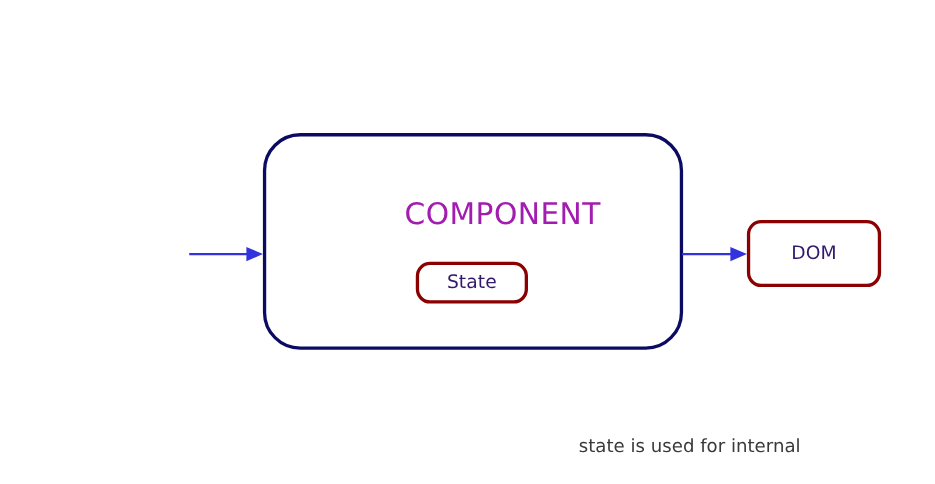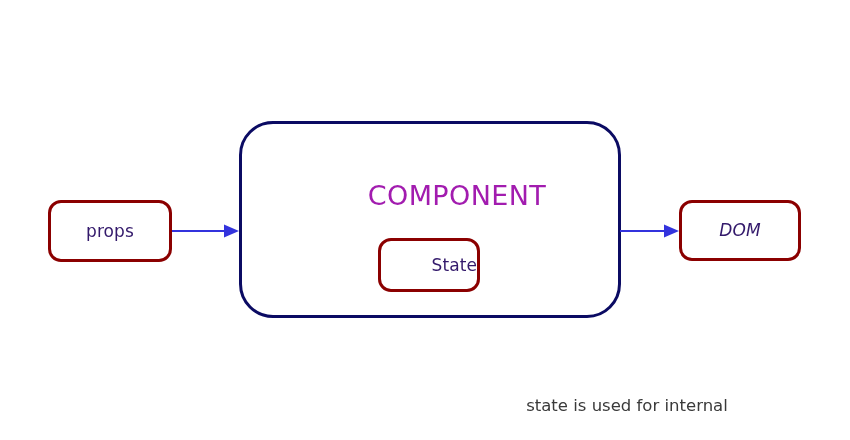--- a/index.html
+++ b/index.html
@@ -76,31 +76,29 @@
     letter-spacing: 0.4px;
     line-height: 1;
     margin-left: 24px;
   }
 
   
   #state-box {
     left: 378px;
     top: 238px;
     width: 102px;
-    height: 54px;
-    justify-content: flex-end;
+    height: 38px;
   }
 
   
   #dom-box {
     left: 679px;
     top: 200px;
     width: 122px;
     height: 61px;
-    font-style: italic;
   }
 
   
   .arrow {
     position: absolute;
     height: 20px;
     overflow: visible;
   }
   .arrow svg { display: block; overflow: visible; }
 
@@ -127,23 +125,20 @@
     color: #3a3a3a;
     white-space: pre;
   }
   .caption-line { display: block; text-align: center; }
 </style>
 </head>
 <body>
 
 <div id="canvas">
 
-  <div id="props-box" class="node node-red">
-    <span class="node-label">props</span>
-  </div>
 
   <div id="arrow-props-component" class="arrow">
     <svg width="68" height="20" viewBox="0 0 68 20">
       <line x1="0" y1="10" x2="56" y2="10" stroke="#3333dd" stroke-width="2"></line>
       <polygon points="52,3.5 67,10 52,16.5" fill="#3333dd"></polygon>
     </svg>
   </div>
 
   <div id="component-box">
     <div id="component-title">COMPONENT</div>

